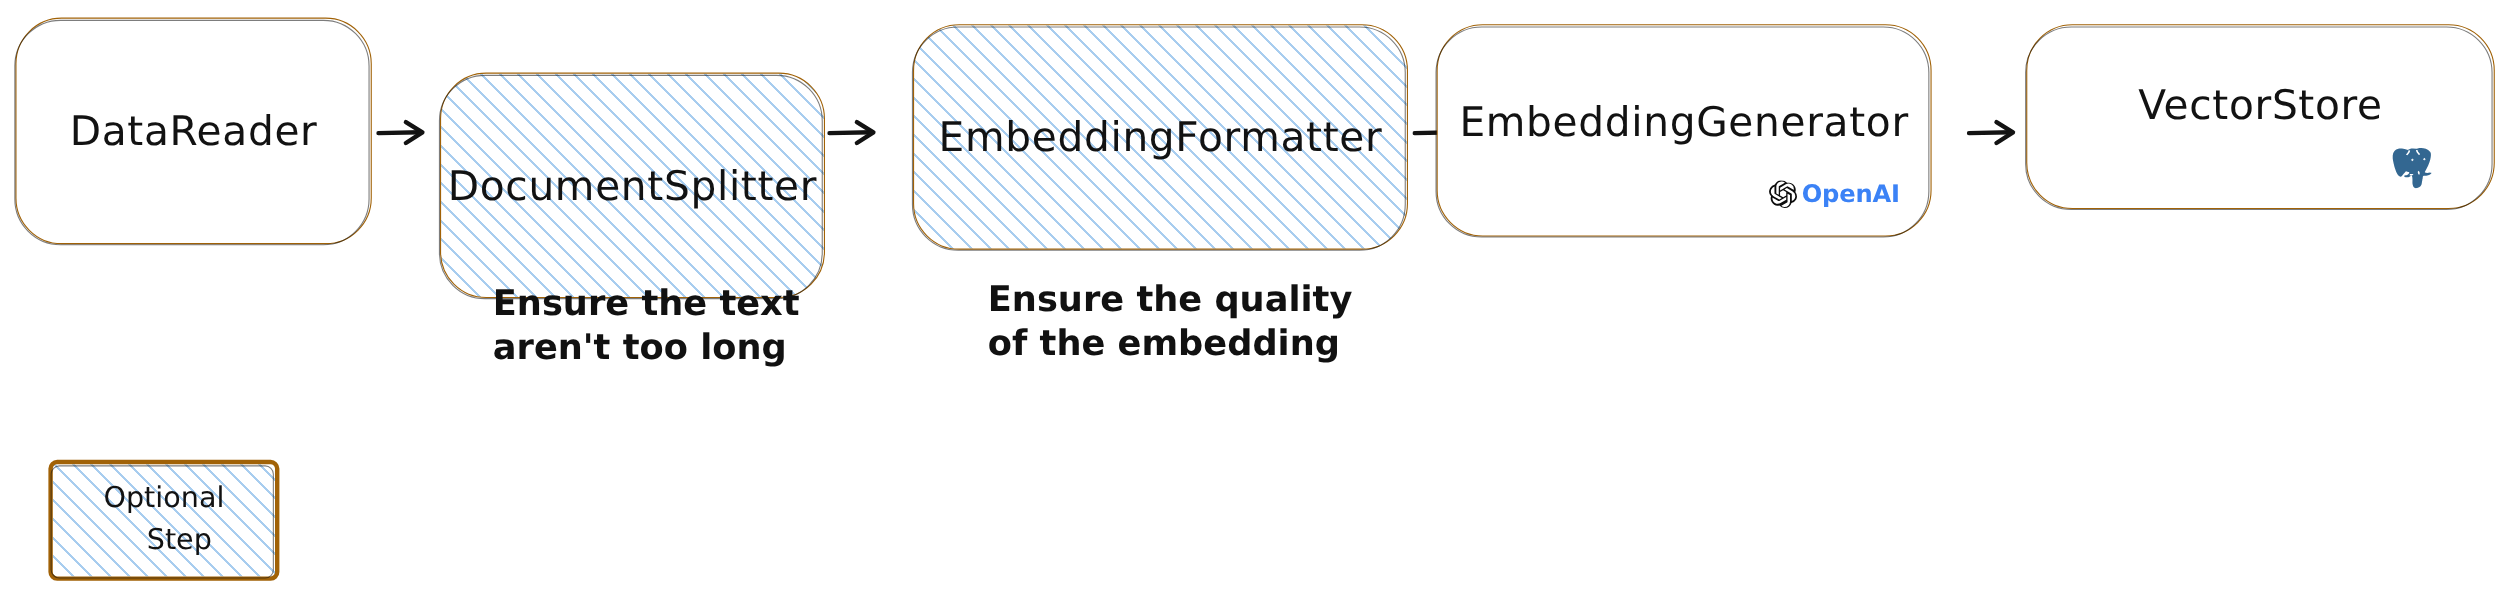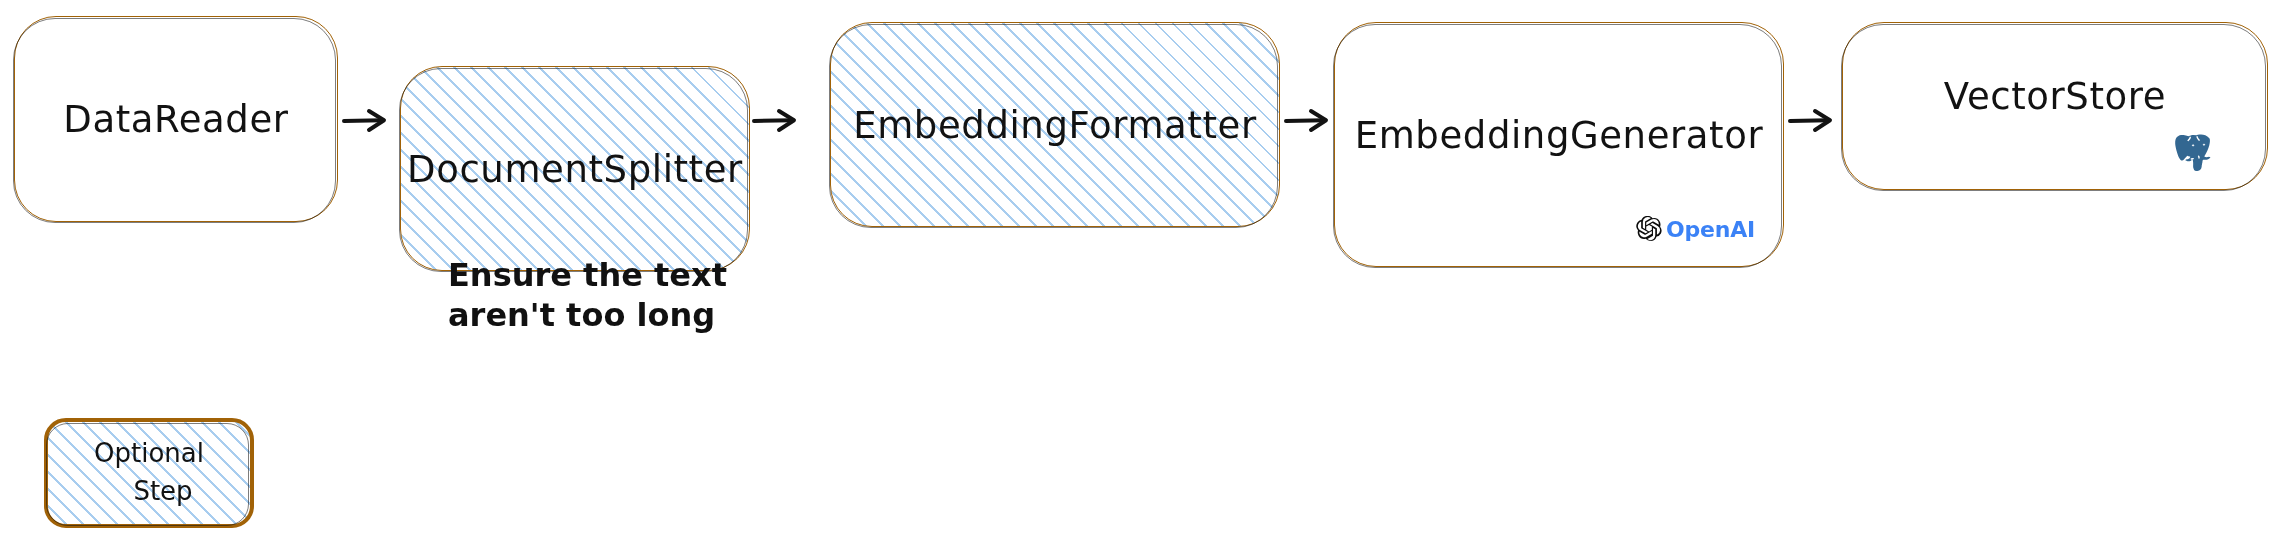--- a/index.html
+++ b/index.html
@@ -21,21 +21,21 @@
   
   .node {
     position: absolute;
     box-sizing: border-box;
     border: 1px solid #a16207;
     border-radius: 42px;
     background: #ffffff;
   }
   .node.legend-box {
     border-width: 4px;
-    border-radius: 22px;
+    border-radius: 8px;
     padding-left: 36px;
   }
   
   .node.hatched {
     background-color: #ffffff;
     background-image: repeating-linear-gradient(
         45deg,
         #a8cdef 0px,
         #a8cdef 2px,
         rgba(255,255,255,0) 2px,
@@ -149,21 +149,21 @@
     <div class="node-label">EmbeddingFormatter</div>
   </div>
 
   <div class="arrow" style="left:1284px; top:100px; width:54px; height:40px;">
     <svg width="54" height="40" viewBox="0 0 54 40">
       <path d="M2 21 L40 20.2" stroke="#131313" stroke-width="4" fill="none" stroke-linecap="round"></path>
       <path d="M27 11 L42 20.3 L27 30" stroke="#131313" stroke-width="4" fill="none" stroke-linecap="round" stroke-linejoin="round"></path>
     </svg>
   </div>
 
-  <div class="node" style="left:1334px; top:22px; width:450px; height:245px;">
+  <div class="node" style="left:1306px; top:22px; width:450px; height:193px;">
     <div class="node-label" style="top:46%;">EmbeddingGenerator</div>
 
     <div class="brand" style="right:28px; bottom:24px;">
       <svg width="26" height="26" viewBox="0 0 32 32">
         <path fill="#0d0d0d" d="M29.71 13.09a7.9 7.9 0 0 0-.68-6.49 8 8 0 0 0-8.62-3.84A8 8 0 0 0 6.8 4.59a7.9 7.9 0 0 0-5.28 3.83 8 8 0 0 0 .99 9.37A7.9 7.9 0 0 0 3.2 24.3a8 8 0 0 0 8.62 3.84 7.9 7.9 0 0 0 5.95 2.65 8 8 0 0 0 7.63-5.54 7.9 7.9 0 0 0 5.28-3.83 8 8 0 0 0-.97-8.33Zm-11.98 16.7a5.93 5.93 0 0 1-3.81-1.38l.19-.11 6.33-3.65a1.03 1.03 0 0 0 .52-.9v-8.92l2.68 1.55c.03.01.05.04.05.07v7.39a5.96 5.96 0 0 1-5.96 5.95ZM4.91 23.22a5.93 5.93 0 0 1-.71-3.99l.19.11 6.33 3.66c.32.18.71.18 1.03 0l7.73-4.46v3.09c0 .03-.01.06-.04.08l-6.4 3.69a5.97 5.97 0 0 1-8.13-2.18ZM3.24 9.53a5.93 5.93 0 0 1 3.1-2.61v7.52c0 .37.2.71.52.9l7.69 4.44-2.68 1.55a.1.1 0 0 1-.09 0L5.3 17.64a5.97 5.97 0 0 1-2.18-8.11Zm21.98 5.11-7.73-4.48 2.68-1.54a.1.1 0 0 1 .09 0l6.4 3.7a5.95 5.95 0 0 1-.9 10.73v-7.52a1.03 1.03 0 0 0-.54-.89Zm2.67-4.01-.19-.12-6.32-3.68a1.03 1.03 0 0 0-1.04 0l-7.72 4.46V8.21c0-.03 0-.06.03-.08l6.4-3.69a5.96 5.96 0 0 1 8.85 6.17Zm-16.74 5.5-2.68-1.55a.1.1 0 0 1-.05-.07V7.13a5.96 5.96 0 0 1 9.76-4.57l-.19.11-6.33 3.65a1.03 1.03 0 0 0-.52.9l-.01 8.91Zm1.45-3.14 3.44-1.99 3.45 1.99v3.97l-3.44 1.99-3.45-1.99v-3.97Z"></path>
       </svg>
       <span class="brand-text">OpenAI</span>
     </div>
   </div>
 
@@ -196,20 +196,24 @@
         </g>
       </svg>
     </div>
   </div>
 
   <div class="caption" style="left:448px; top:255px;">
     <div>Ensure the text</div>
     <div>aren't too long</div>
   </div>
 
+  <div class="caption" style="left:898px; top:252px;">
+    <div>Ensure the quality</div>
+    <div>of the embedding</div>
+  </div>
 
   <div class="node hatched legend-box" style="left:44px; top:418px; width:210px; height:110px;">
     <div class="legend-label">
       <span class="l1">Optional</span>
       <span class="l2">Step</span>
     </div>
   </div>
 
 </div>
 

